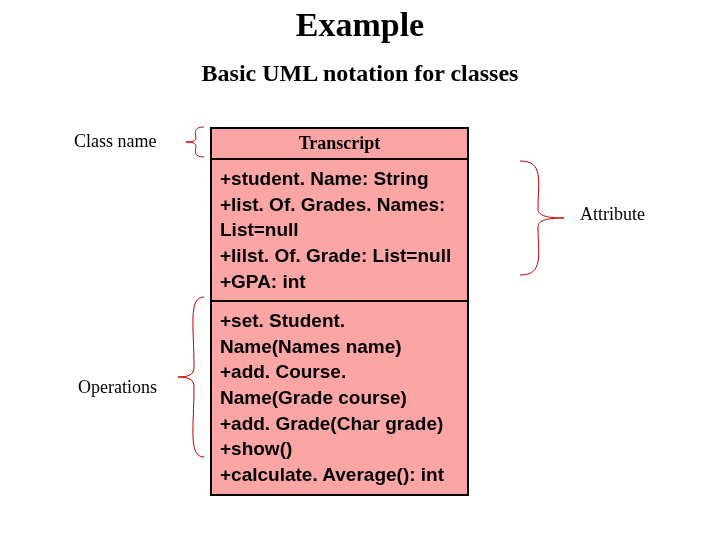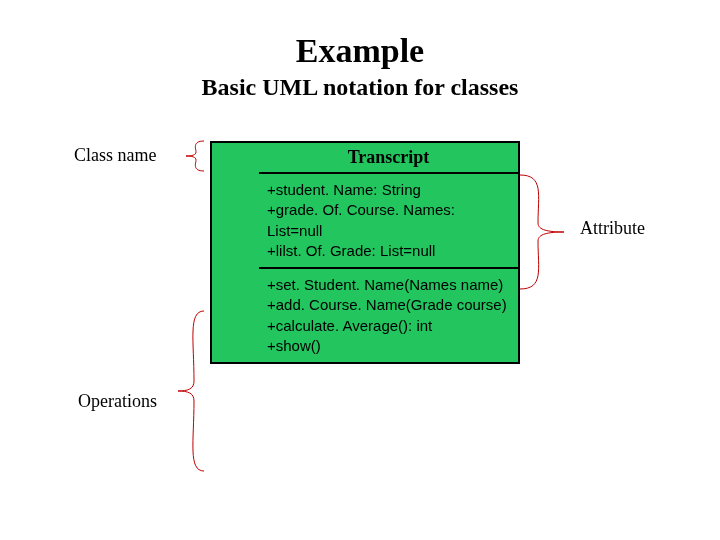--- a/index.html
+++ b/index.html
@@ -8,55 +8,55 @@
     height: 540px;
     background: #fff;
     font-family: "Times New Roman", Times, serif;
     color: #000;
     position: relative;
   }
   .title {
     text-align: center;
     font-size: 34px;
     font-weight: bold;
-    padding-top: 32px;
+    padding-top: 6px;
   }
   .subtitle {
     text-align: center;
     font-size: 24px;
     font-weight: bold;
-    margin-top: 4px;
+    margin-top: 16px;
   }
   .stage {
     position: relative;
     width: 720px;
     height: 430px;
     margin-top: 10px;
   }
   .uml-box {
     position: absolute;
     left: 210px;
     top: 30px;
-    width: 310px;
+    width: 259px;
     border: 2px solid #000;
-    background: #22c55e;
-    padding-left: 47px;
+    background: #fca5a5;
   }
   .uml-name {
     text-align: center;
     font-weight: bold;
     font-size: 18px;
     padding: 4px 6px;
     border-bottom: 2px solid #000;
   }
   .uml-attrs, .uml-ops {
     font-family: Arial, Helvetica, sans-serif;
-    font-size: 15px;
+    font-size: 19px;
     padding: 6px 8px;
     line-height: 1.35;
+    font-weight: bold;
   }
   .uml-attrs { border-bottom: 2px solid #000; }
   .label {
     position: absolute;
     font-size: 18px;
     font-family: "Times New Roman", Times, serif;
   }
   .label-classname { left: 74px; top: 34px; }
   .label-operations { left: 78px; top: 274px; margin-top: 6px; }
   .label-attribute  { left: 580px; top: 107px; }
@@ -76,28 +76,30 @@
 
 <h1 class="title">Example</h1>
 <h2 class="subtitle">Basic UML notation for classes</h2>
 
 <div class="stage">
 
   <div class="uml-box">
     <div class="uml-name">Transcript</div>
     <div class="uml-attrs">
       <div>+student. Name: String</div>
-      <div>+grade. Of. Course. Names: List=null</div>
+      <div>+list. Of. Grades. Names: List=null</div>
       <div>+lilst. Of. Grade: List=null</div>
+      <div>+GPA: int</div>
     </div>
     <div class="uml-ops">
       <div>+set. Student. Name(Names name)</div>
       <div>+add. Course. Name(Grade course)</div>
+      <div>+add. Grade(Char grade)</div>
+      <div>+show()</div>
       <div>+calculate. Average(): int</div>
-      <div>+show()</div>
     </div>
   </div>
 
   <div class="label label-classname">Class  name</div>
   <div class="label label-operations">Operations</div>
   <div class="label label-attribute">Attribute</div>
 
   <svg class="brace" style="left:178px; top:30px; width:26px; height:30px;">
     <path d="M26,0 C14,0 18,8 18,11 C18,14 14,15 8,15 C14,15 18,16 18,19 C18,22 14,30 26,30"></path>
   </svg>

